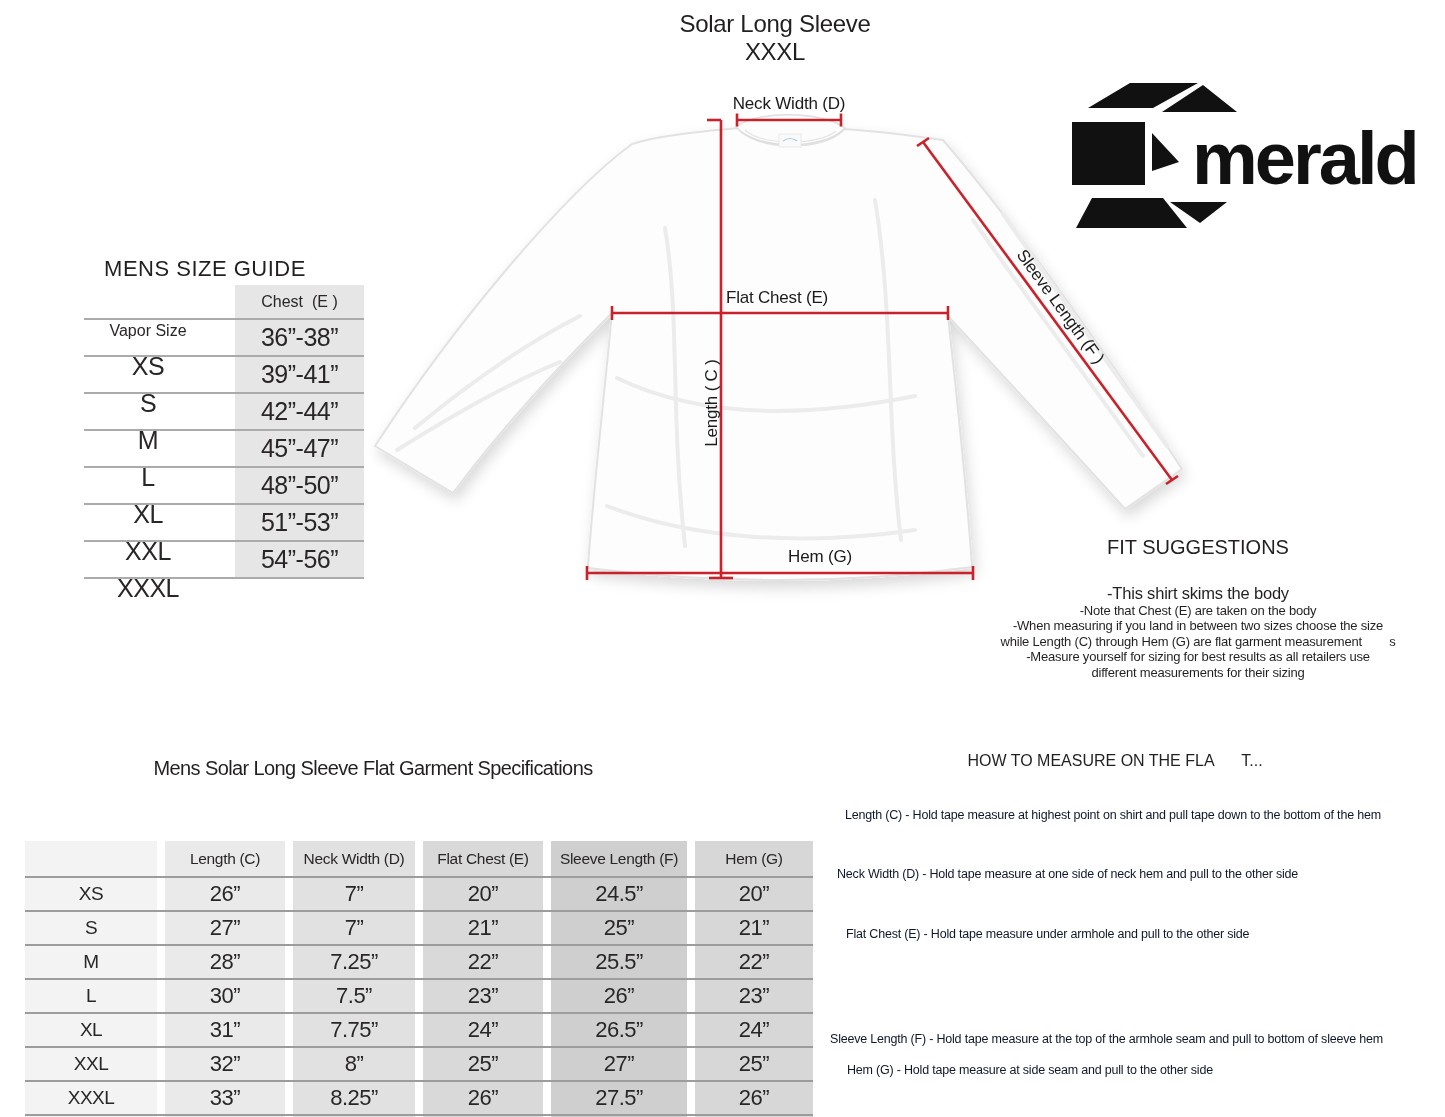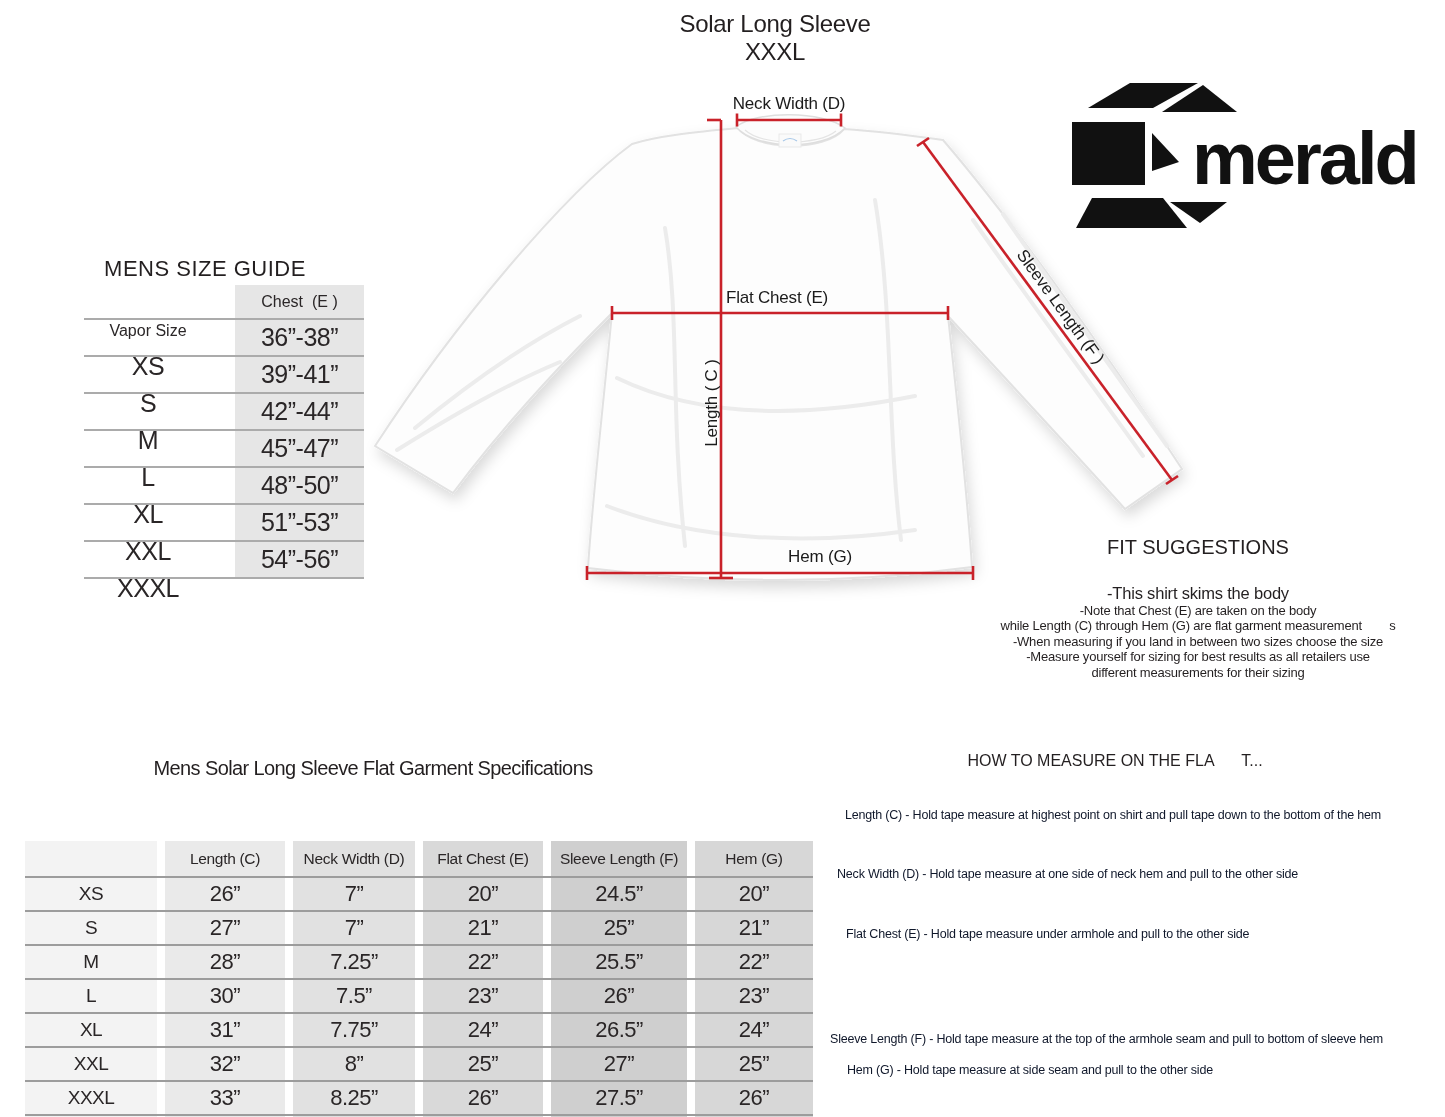--- a/index.html
+++ b/index.html
@@ -195,22 +195,22 @@
         <div class="sg-gap"></div>
         <div class="sg-c2">54”-56”</div>
       </div>
     <div class="sg-end"></div>
   </div>
 
   <div class="fit-title">FIT SUGGESTIONS</div>
   <div class="fit-body">
     <div class="big">-This shirt skims the body</div>
     <div>-Note that Chest (E) are taken on the body</div>
+    <div>-When measuring if you land in between two sizes choose the size</div>
     <div>while Length (C) through Hem (G) are flat garment measurement&nbsp;&nbsp;&nbsp;&nbsp;&nbsp;&nbsp;&nbsp;&nbsp;s</div>
-    <div>-When measuring if you land in between two sizes choose the size</div>
     <div>-Measure yourself for sizing for best results as all retailers use</div>
     <div>different measurements for their sizing</div>
   </div>
 
   <div class="spec-title">Mens Solar Long Sleeve Flat Garment Specifications</div>
   <div class="spec">
     <div class="sp-row sp-head">
       <div class="c-size"></div>
       <div class="c-len">Length (C)</div>
       <div class="c-neck">Neck Width (D)</div>

